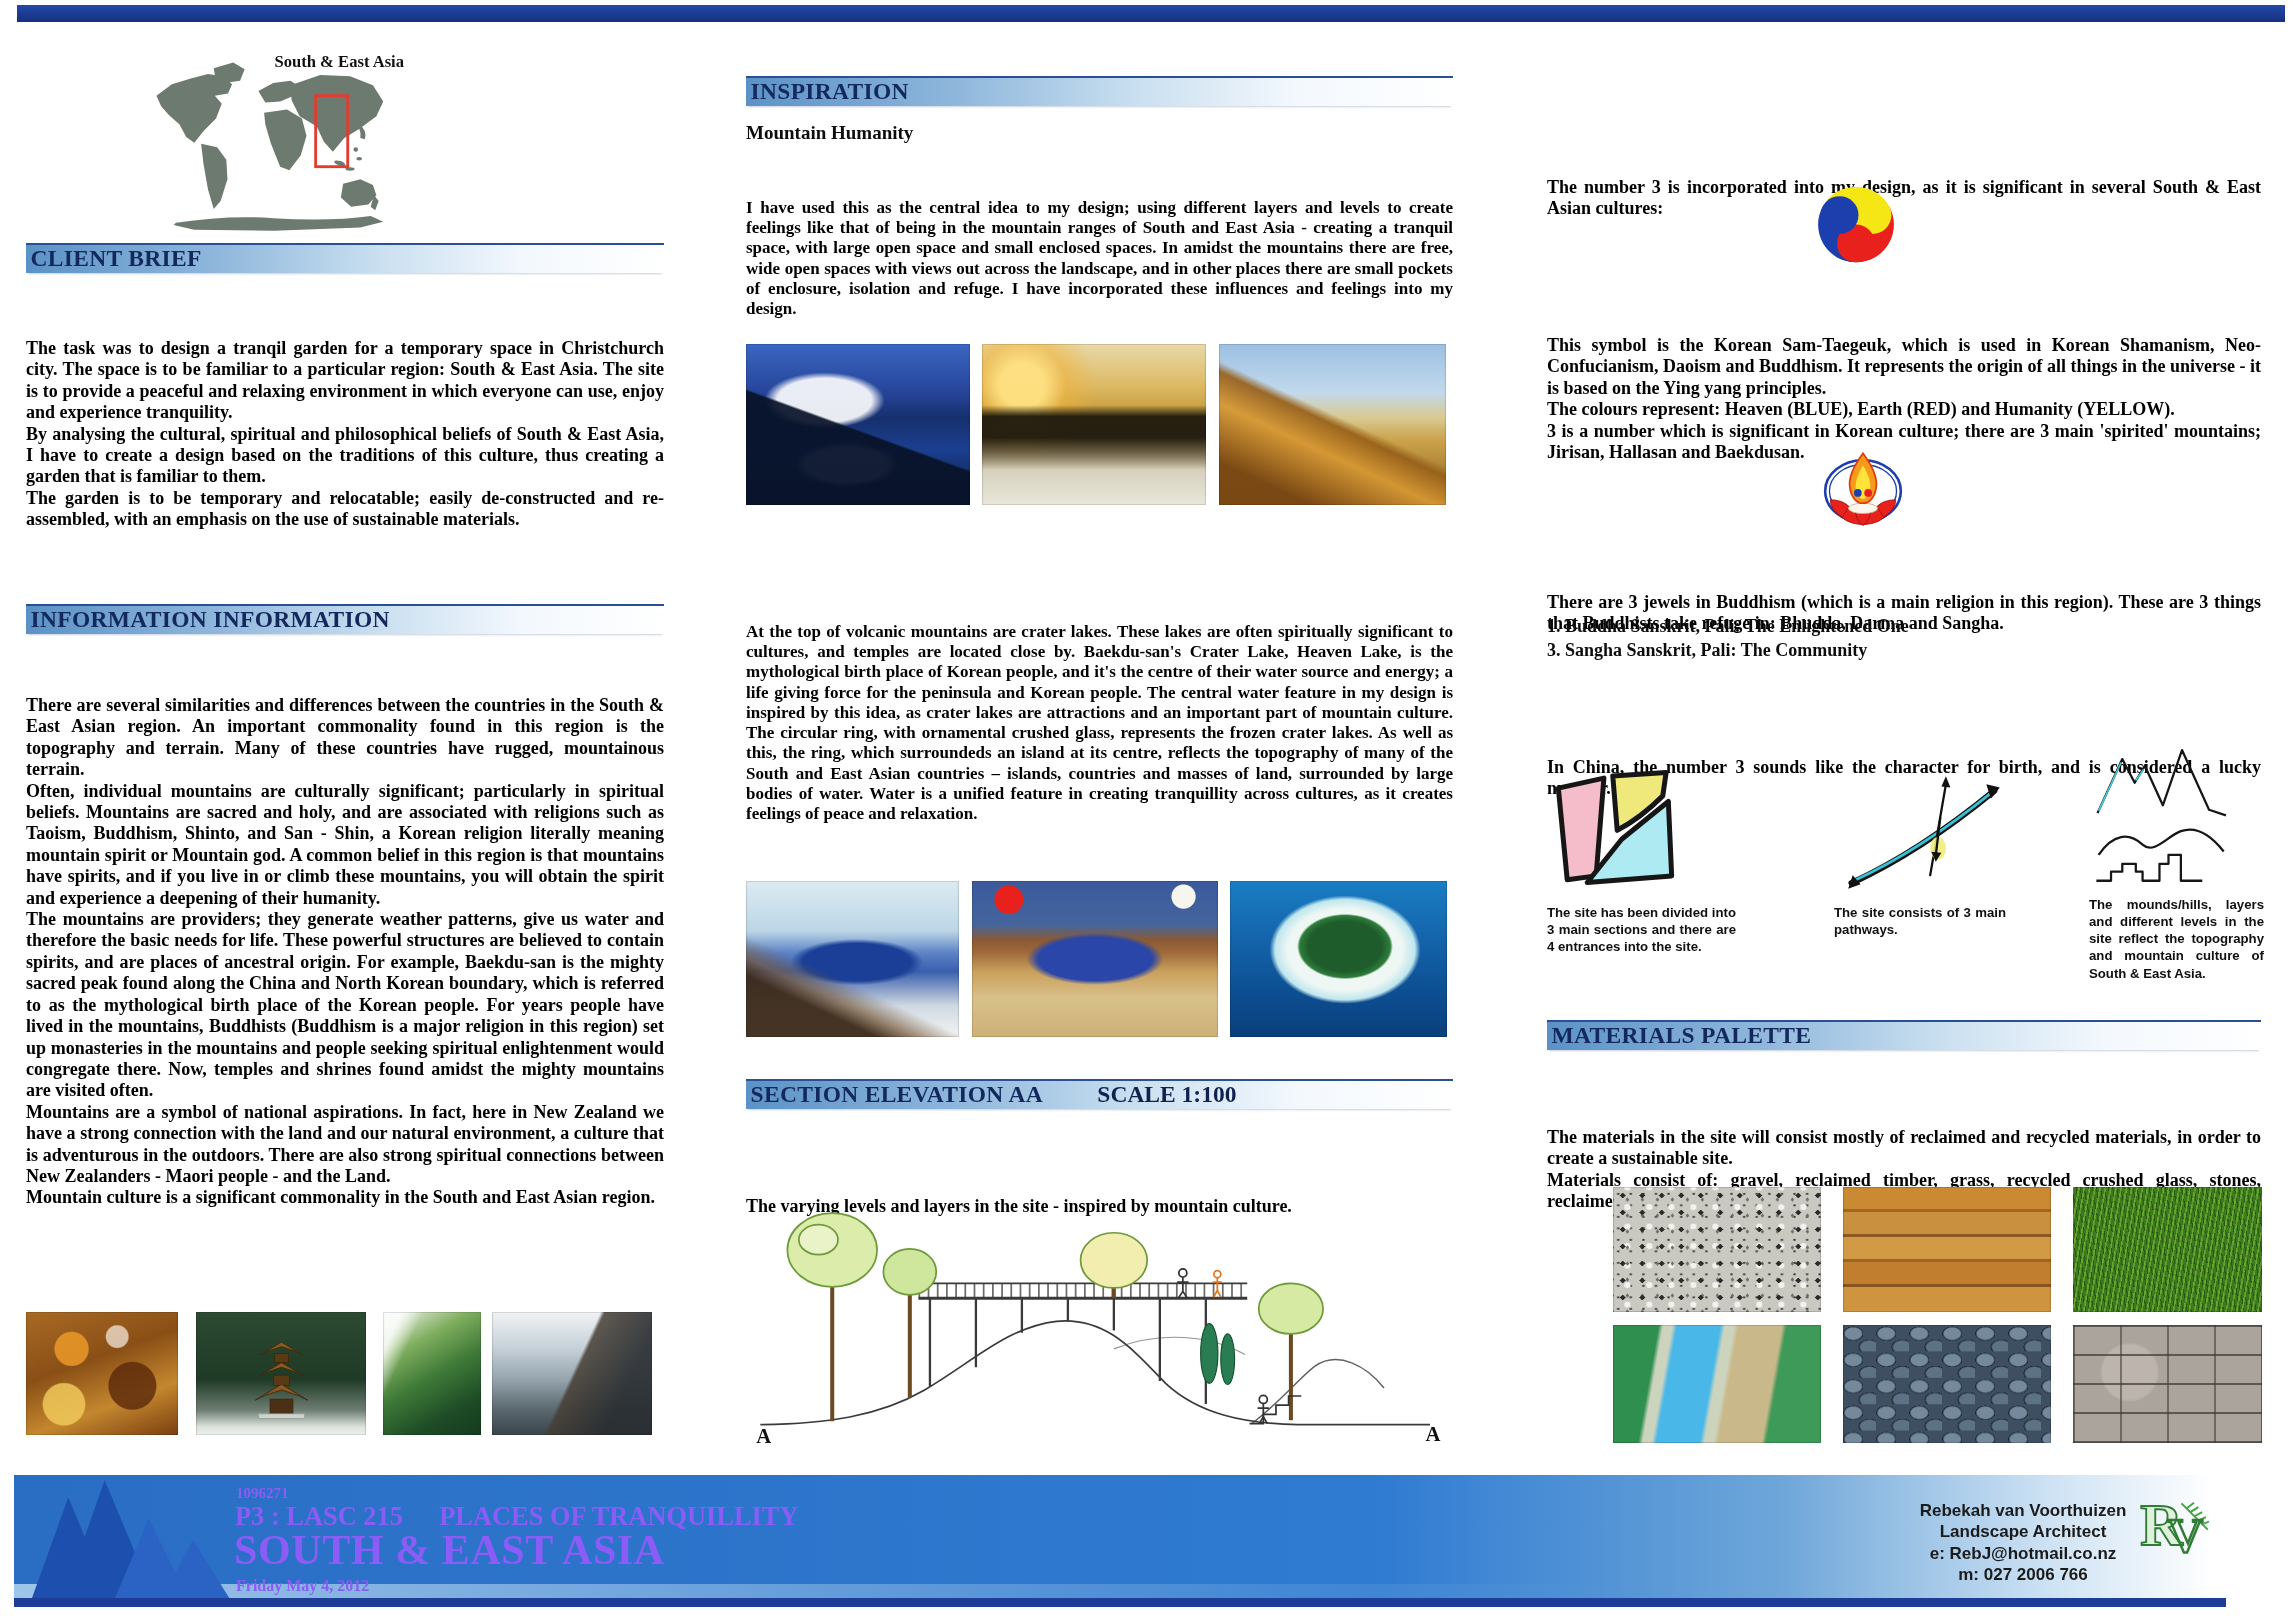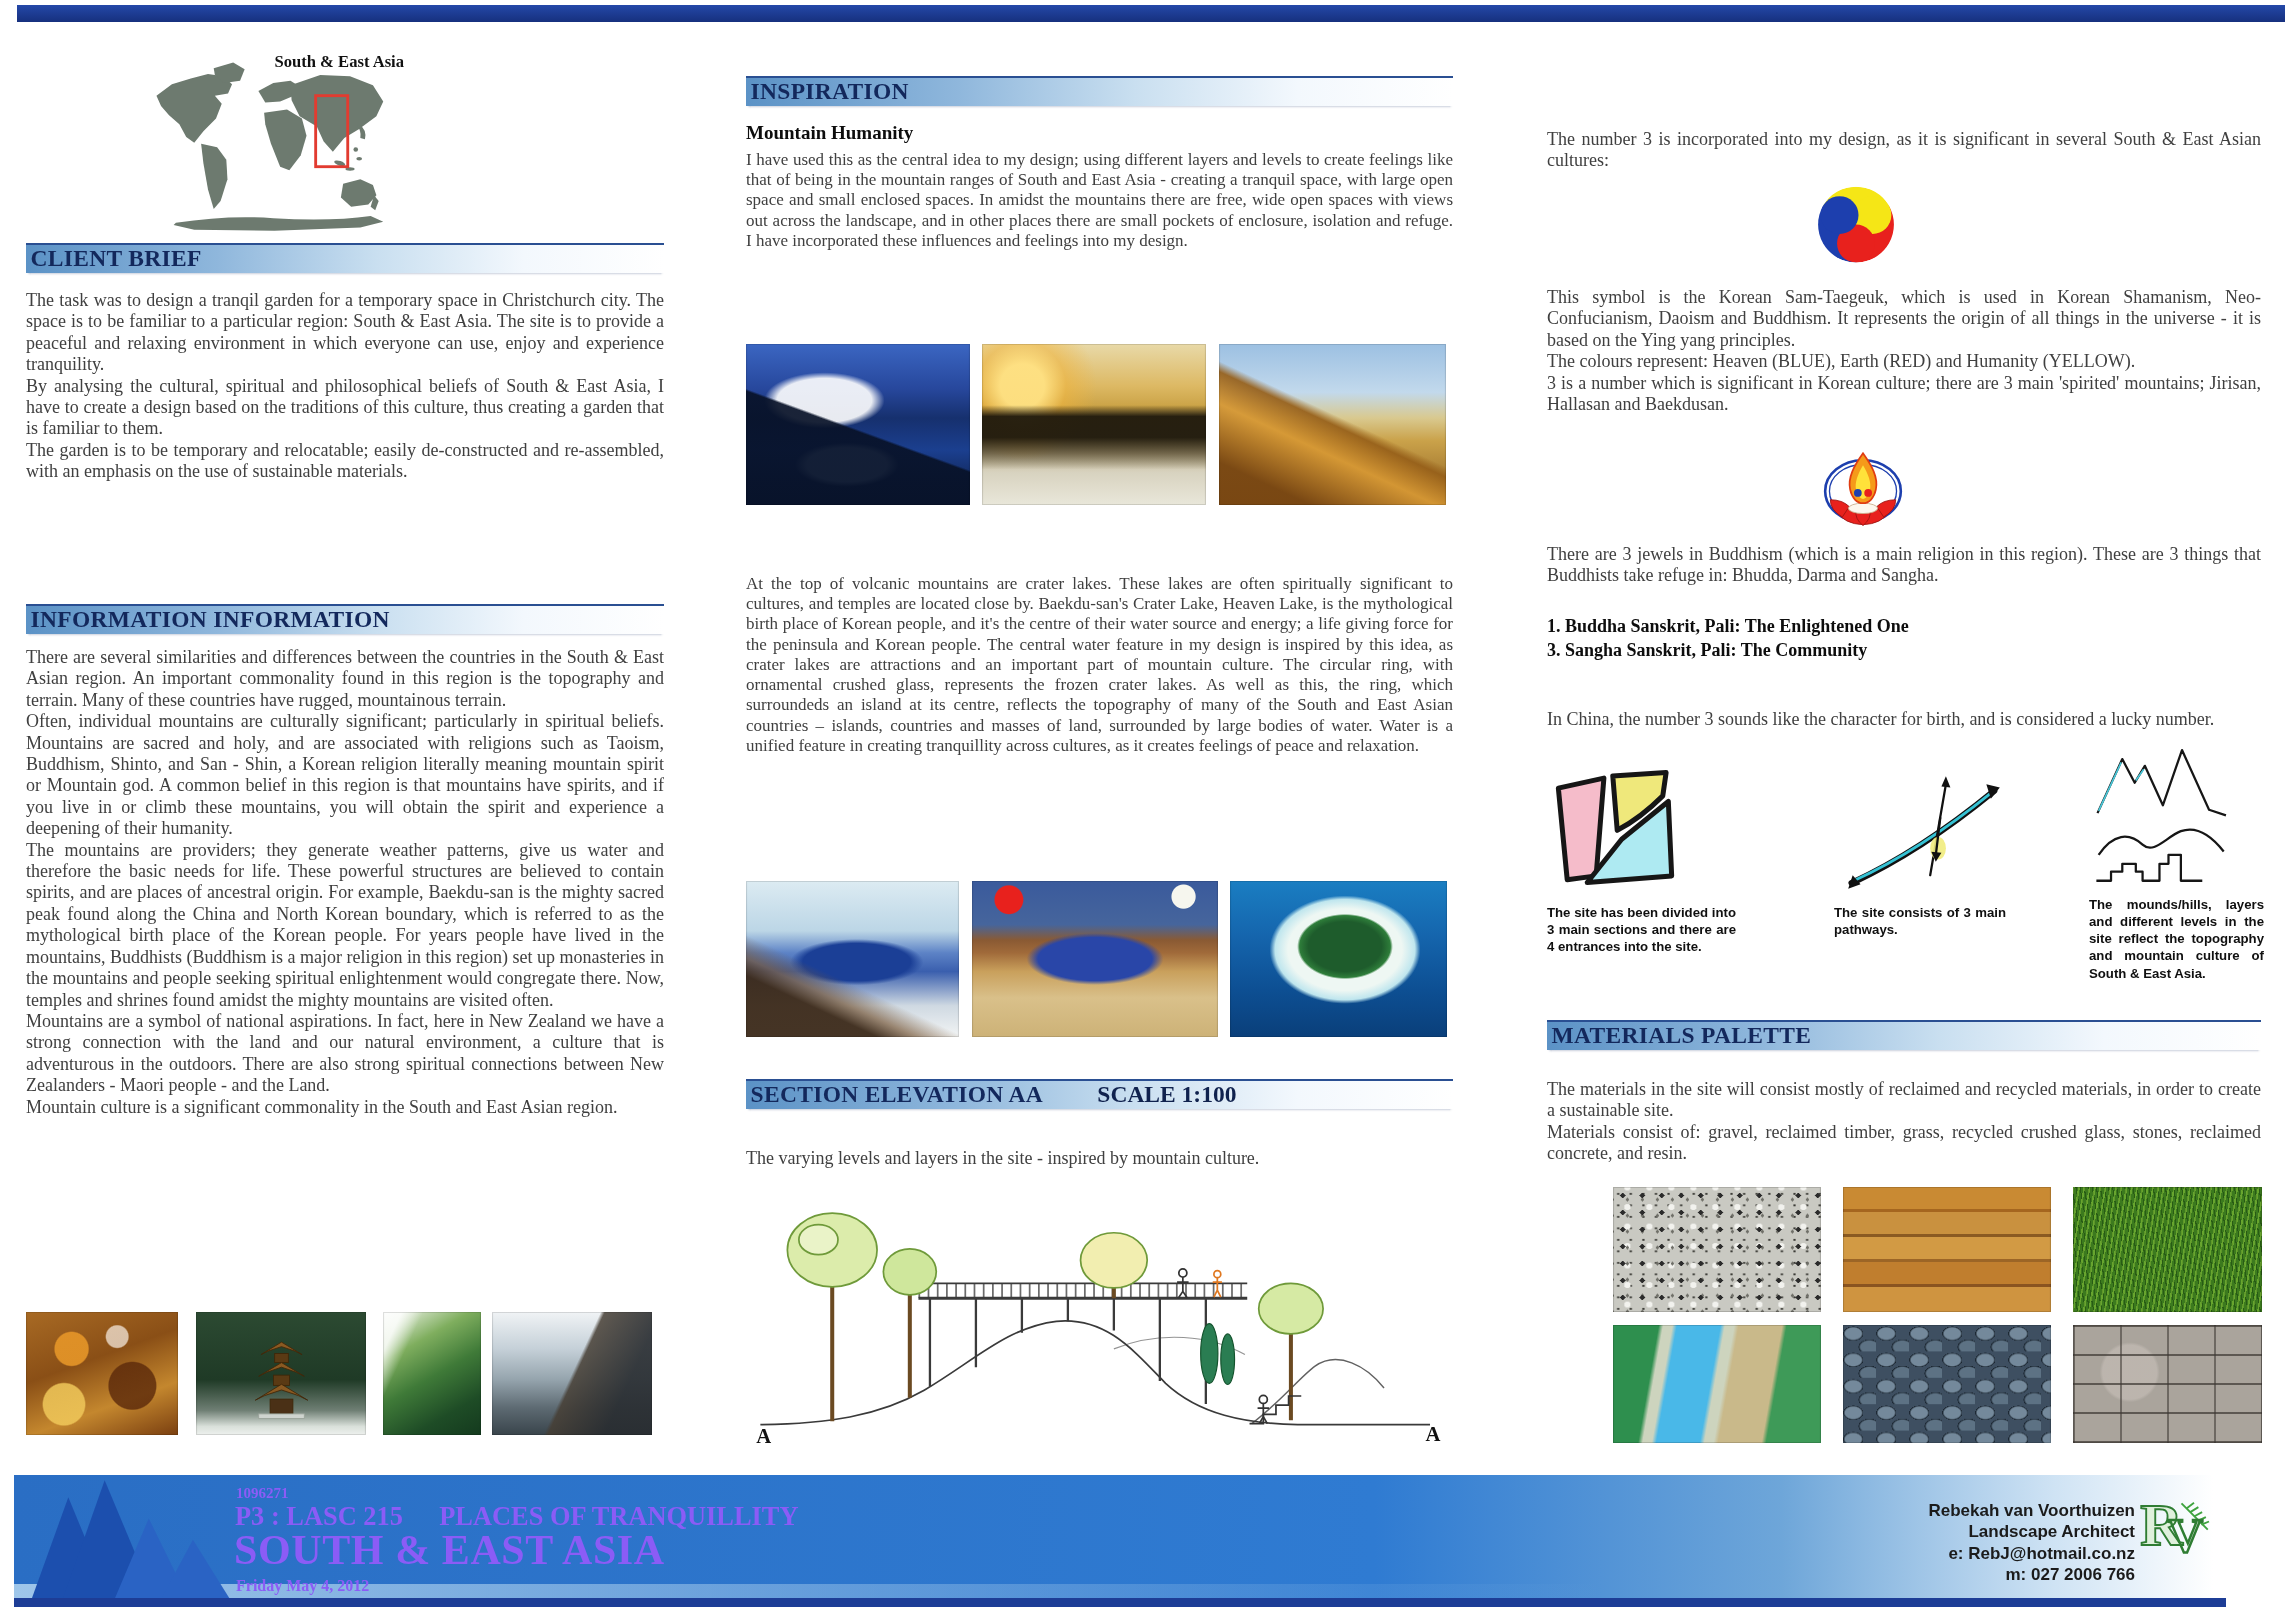--- a/index.html
+++ b/index.html
@@ -7,21 +7,21 @@
        font-family:"Liberation Serif","DejaVu Serif",serif;}
   .abs{position:absolute;}
   
   .sec-head{position:absolute;height:27.5px;
     background:linear-gradient(to right,#5b92c6 0%,#8fb7dc 30%,#c9dff0 55%,#f3f8fd 78%,#ffffff 100%);
     border-top:2.3px solid #2a4f92;box-shadow:0 2.9px 2.3px -1.7px rgba(30,58,110,.45);}
   .sec-head .t{font-weight:bold;font-size:23.5px;color:#13285c;line-height:26.4px;padding-left:4.6px;
     letter-spacing:0.3px;display:inline-block;}
   .sec-head .t2{font-weight:bold;font-size:23.5px;color:#10224e;line-height:26.4px;display:inline-block;margin-left:52px;}
   
-  .body-text{font-weight:normal;color:#404040;text-align:justify;white-space:pre-line;line-height:1.19;}
+  .body-text{font-weight:bold;color:#000000;text-align:justify;white-space:pre-line;line-height:1.19;margin-top:48px;}
   .fs31{font-size:18px;} .fs30{font-size:17px;}
   .subhead{font-weight:bold;font-size:19px;color:#0d0d0d;}
   .listline{font-weight:bold;font-size:18px;color:#0d0d0d;line-height:1.32;}
   .caption{font-family:"Liberation Sans","DejaVu Sans",sans-serif;font-weight:bold;font-size:13.2px;
     color:#101010;line-height:1.3;text-align:justify;}
   
   .top-bar{left:17px;top:4.6px;width:2268px;height:17px;background:linear-gradient(#2448a8,#16307e);}
   .bottom-line{left:14.3px;top:1598px;width:2212px;height:8.6px;background:#1d3d96;}
   .footer-band{left:14.3px;top:1475px;width:2267px;height:123px;
     background:linear-gradient(to right,#2a6ec4 0%,#2f7bd2 60%,#6ea6d9 78%,#cfe3f4 90%,#ffffff 97%);}
@@ -345,21 +345,21 @@
 </div>
 
 <div class="abs f-navy" style="left:236px;top:1485px;font-size:15px;">1096271</div>
 <div class="abs" style="left:235px;top:1501px;">
   <span class="f-navy" style="font-size:26.4px;">P3 : LASC 215</span>
   <span class="f-navy" style="font-size:26.4px;margin-left:34px;">PLACES OF TRANQUILLITY</span>
 </div>
 <div class="abs f-navy" style="left:234px;top:1529px;font-size:42px;letter-spacing:0.6px;line-height:1;">SOUTH &amp; EAST ASIA</div>
 <div class="abs f-navy" style="left:236px;top:1577px;font-size:16px;">Friday May 4, 2012</div>
 
-<div class="abs contact" style="left:1911px;top:1500px;width:224px;">
+<div class="abs contact" style="left:1911px;top:1500px;width:224px;text-align:center;">
   <div>Rebekah van Voorthuizen</div>
   <div>Landscape Architect</div>
   <div>e: RebJ@hotmail.co.nz</div>
   <div>m: 027 2006 766</div>
 </div>
 <div class="abs" style="left:2139px;top:1490px;width:75px;height:73px;">
   <svg viewBox="0 0 120 110" width="75" height="73">
     <path d="M68,18 L110,60" stroke="#3fa33f" stroke-width="3" fill="none"></path>
     <path d="M76,26 l12,-9 M82,32 l13,-8 M88,39 l13,-7 M94,46 l13,-6 M100,52 l12,-5" stroke="#3fa33f" stroke-width="3" fill="none"></path>
     <text x="2" y="84" font-family="Liberation Serif,serif" font-size="94" font-weight="bold" fill="#dff0dc" stroke="#2f7d33" stroke-width="3">R</text>

